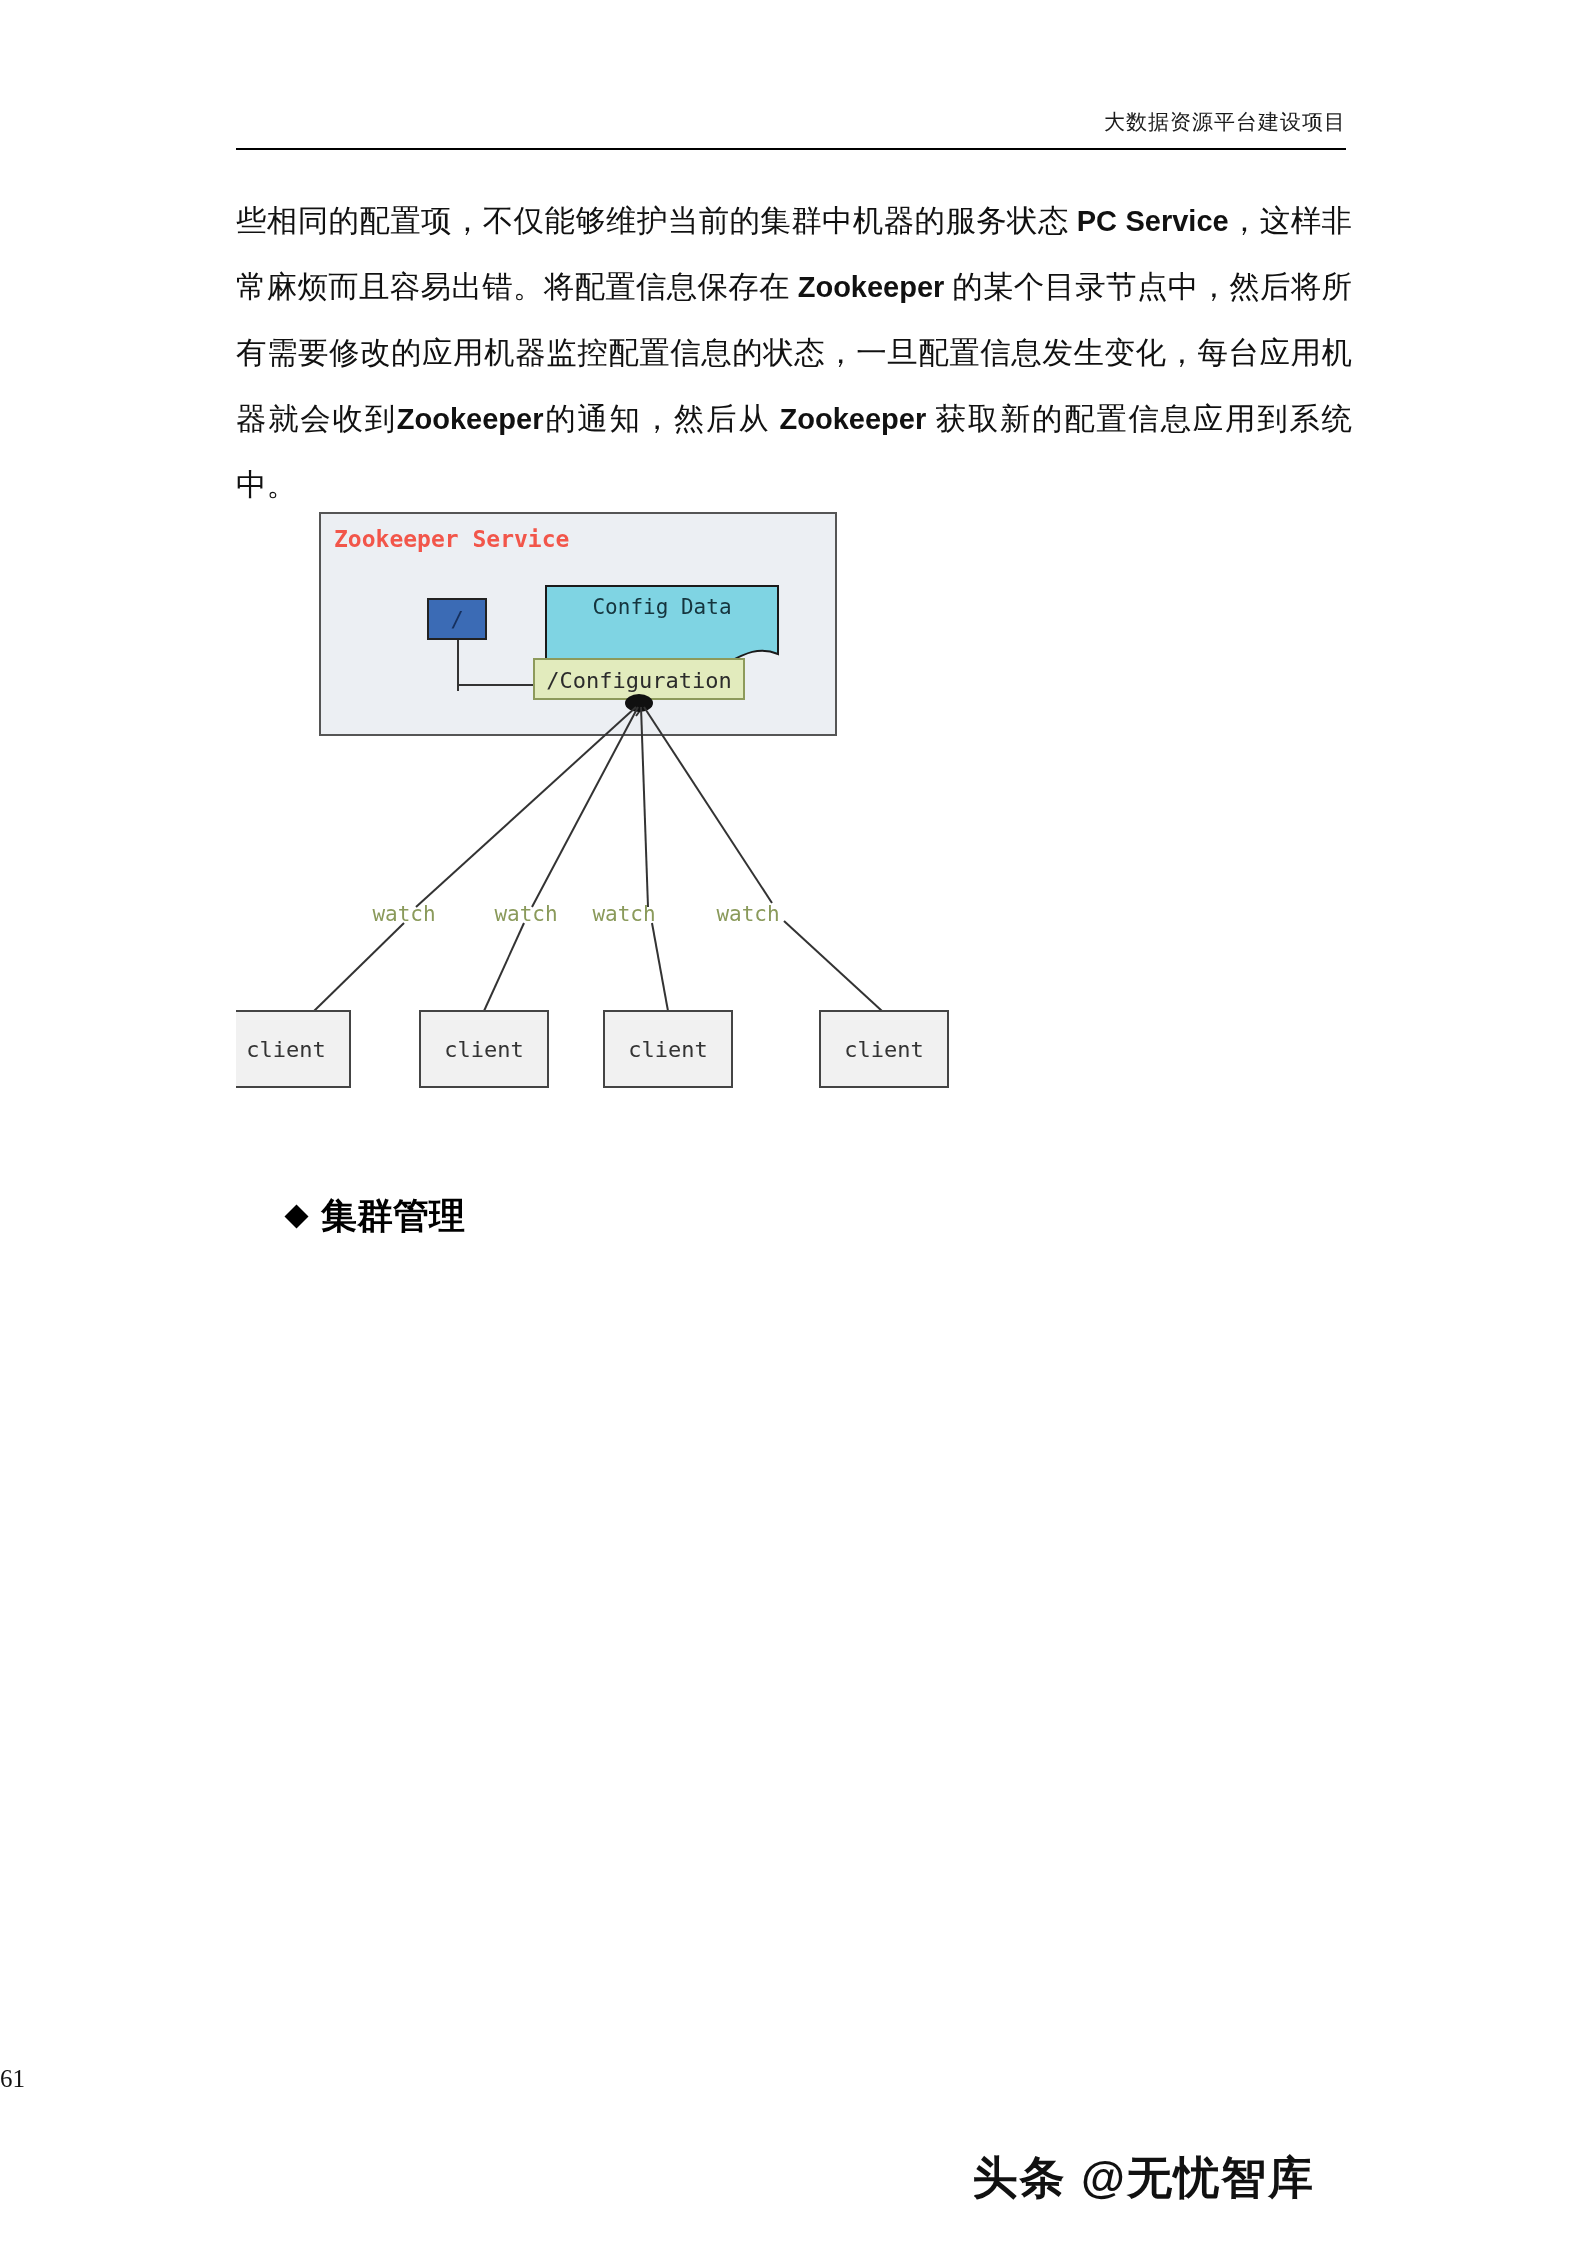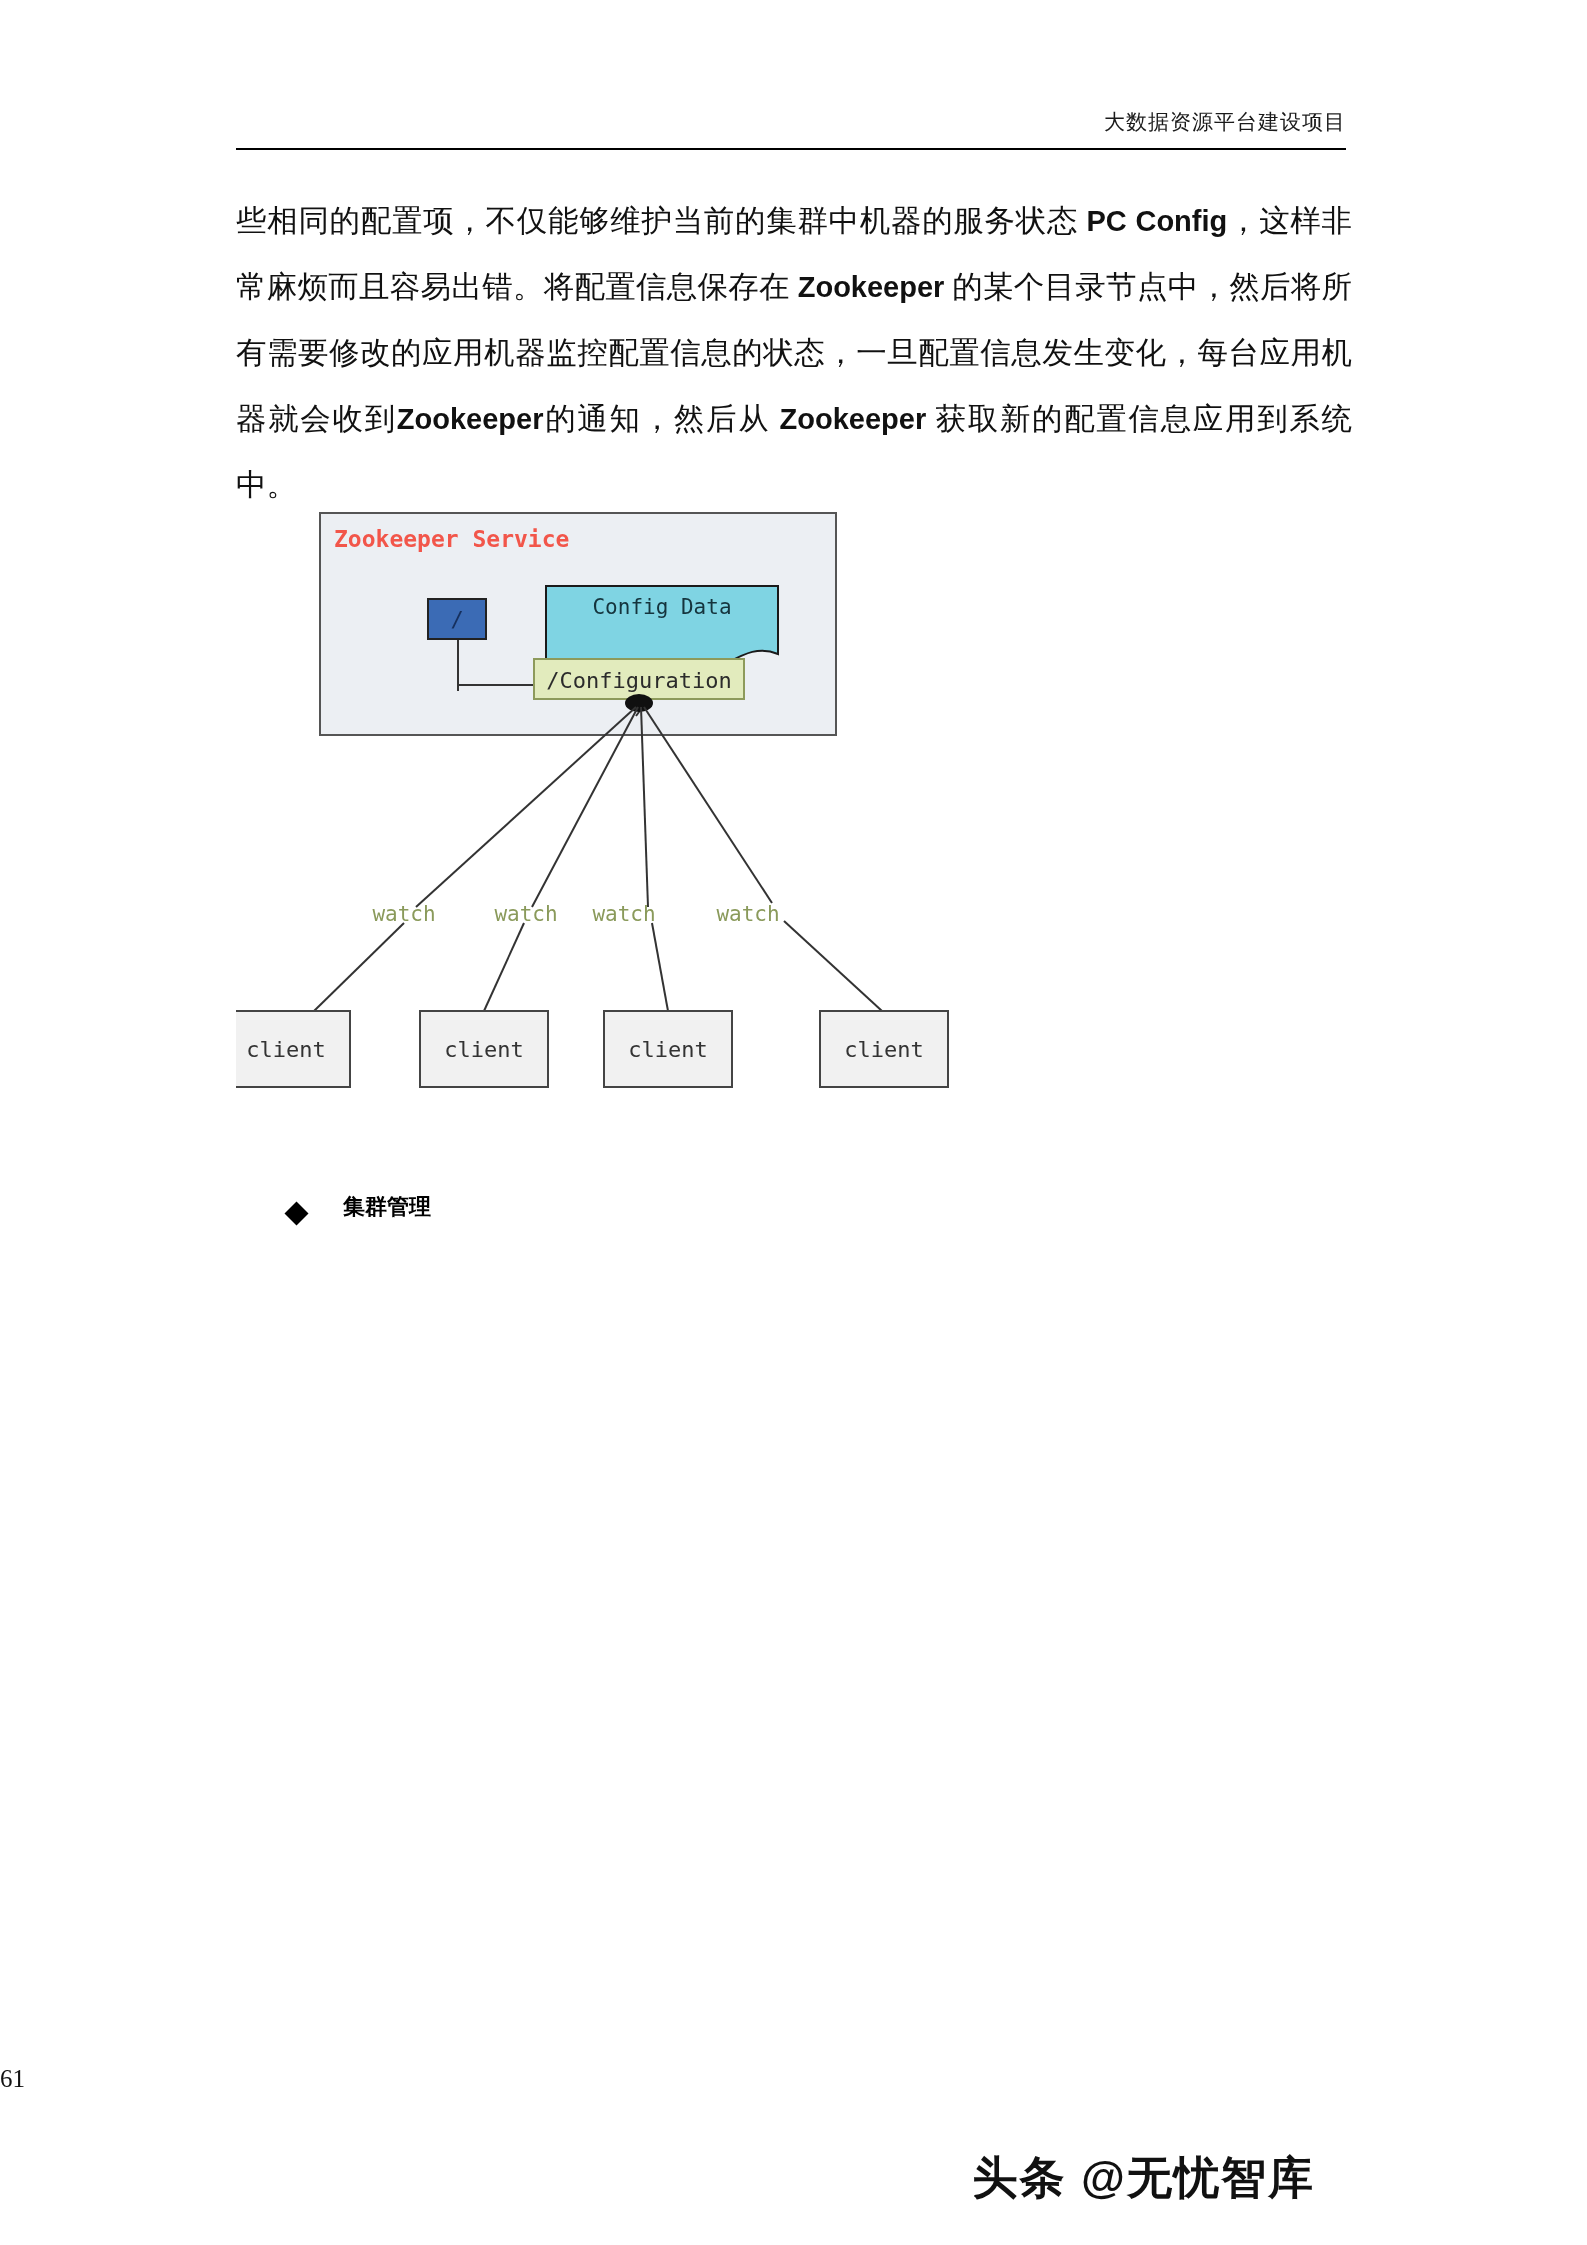--- a/index.html
+++ b/index.html
@@ -66,25 +66,25 @@
     font-weight: bold;
     font-size: 29px;
   }
   p.indent { text-indent: 62px; }
 
   
   .bullet-head {
     position: absolute;
     left: 0;
     display: flex;
-    align-items: flex-end;
-    gap: 38px;
+    align-items: center;
+    gap: 16px;
     font-family: "Liberation Sans", "DejaVu Sans", sans-serif;
     font-weight: bold;
-    font-size: 22px;
+    font-size: 36px;
     color: #000000;
   }
   .bullet-diamond {
     display: inline-block;
     width: 17px;
     height: 17px;
     background: #000000;
     transform: rotate(45deg);
     margin-left: 52px;
   }
@@ -129,21 +129,21 @@
 <body>
 
 <div id="page">
 
   <div class="header-zone">
     <div class="header-title">大数据资源平台建设项目</div>
     <div class="header-rule"></div>
   </div>
 
   <div class="content" style="top:188px;">
-    <p class="para"><span>些相同的配置项，不仅能够维护当前的集群中机器的服务状态 </span><span class="lat">PC Config</span><span>，这样非常麻烦而且容易出错。将配置信息保存在 </span><span class="lat">Zookeeper</span><span> 的某个目录节点中，然后将所有需要修改的应用机器监控配置信息的状态，一旦配置信息发生变化，每台应用机器就会收到</span><span class="lat">Zookeeper</span><span>的通知，然后从 </span><span class="lat">Zookeeper</span><span> 获取新的配置信息应用到系统中。</span></p>
+    <p class="para"><span>些相同的配置项，不仅能够维护当前的集群中机器的服务状态 </span><span class="lat">PC Service</span><span>，这样非常麻烦而且容易出错。将配置信息保存在 </span><span class="lat">Zookeeper</span><span> 的某个目录节点中，然后将所有需要修改的应用机器监控配置信息的状态，一旦配置信息发生变化，每台应用机器就会收到</span><span class="lat">Zookeeper</span><span>的通知，然后从 </span><span class="lat">Zookeeper</span><span> 获取新的配置信息应用到系统中。</span></p>
   </div>
 
   <div class="diagram">
     <svg width="1116" height="660" viewBox="0 0 1116 660" xmlns="http://www.w3.org/2000/svg">
 
       <rect x="84" y="22" width="516" height="222" fill="#eceff3" stroke="#555555" stroke-width="2"></rect>
       <text x="98" y="56" class="mono" font-size="23" font-weight="bold" fill="#f2564a">Zookeeper Service</text>
 
       <path d="M 222 140 L 222 194 L 298 194" fill="none" stroke="#333333" stroke-width="2"></path>
       <path d="M 222 188 L 222 200" stroke="#333333" stroke-width="2"></path>

